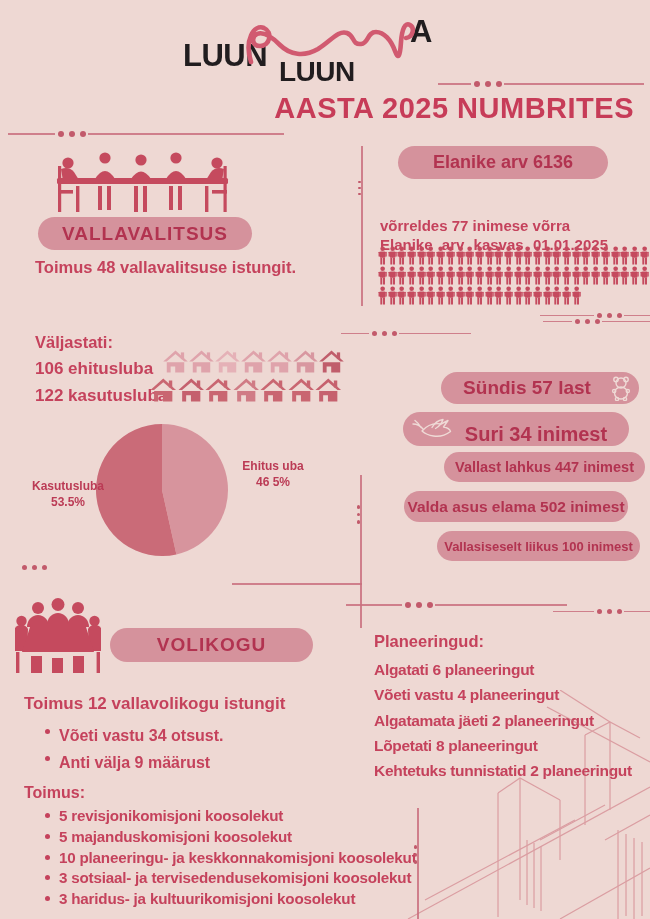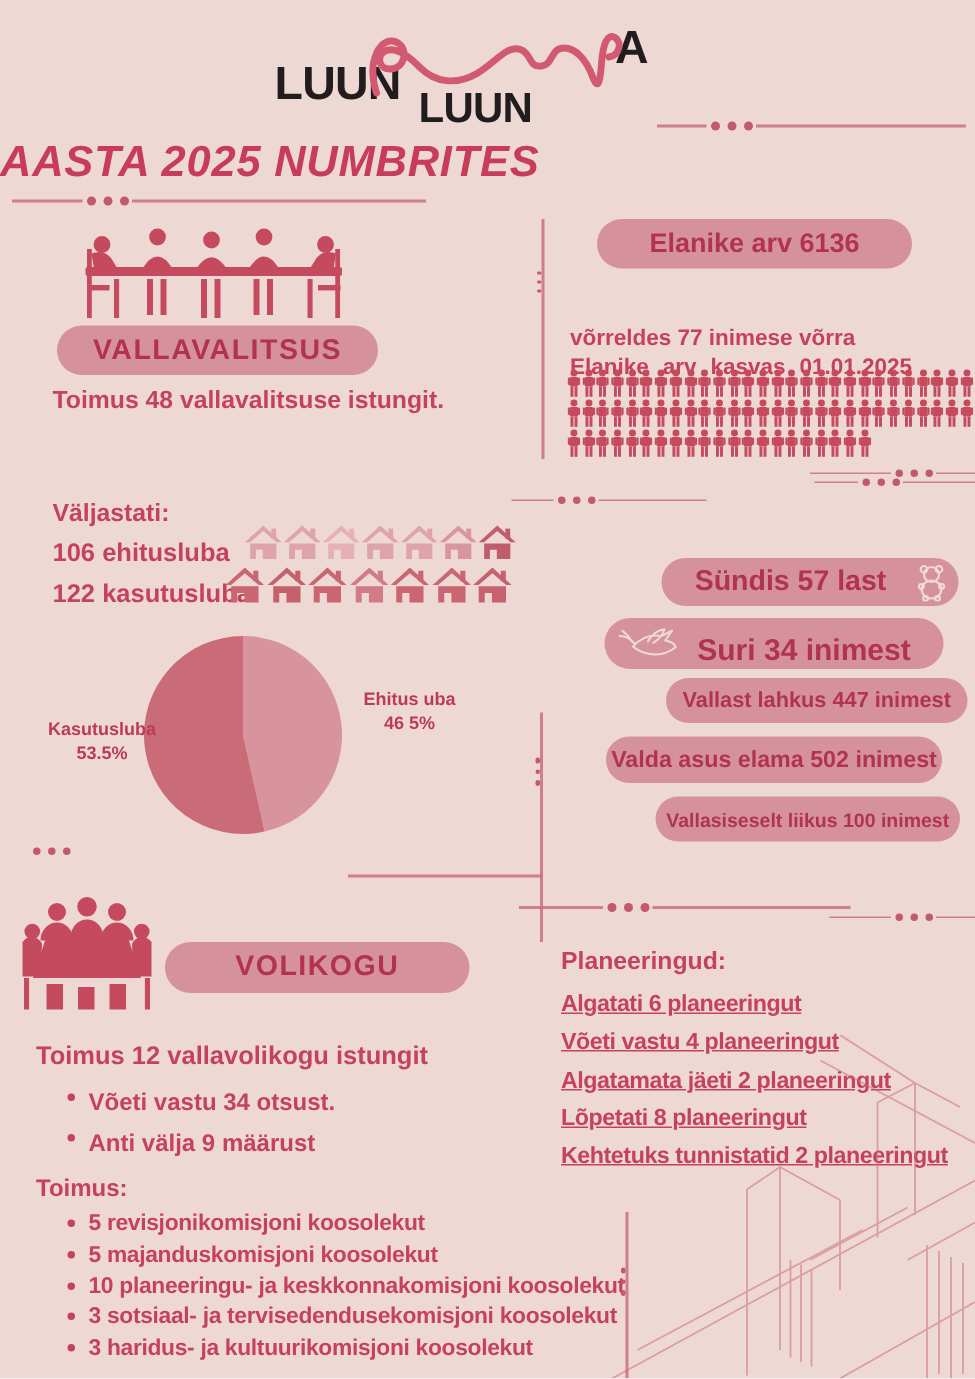--- a/index.html
+++ b/index.html
@@ -13,22 +13,22 @@
   }
   *{margin:0;padding:0;box-sizing:border-box;}
   html,body{background:#fff;}
   #page{position:relative;width:650px;height:919px;background:var(--bg);overflow:hidden;
     font-family:"Liberation Sans", sans-serif;color:var(--crimson);}
   .abs{position:absolute;}
   .txt{font-weight:bold;color:var(--crimson);white-space:nowrap;}
   
   .logo-black{color:#211d1f;font-weight:bold;letter-spacing:-0.5px;}
   
-  #title{left:0;right:16px;top:92px;text-align:left;font-size:29px;font-weight:bold;
-    letter-spacing:0.5px;color:var(--title);font-style:italic;}
+  #title{left:0;right:16px;top:92px;text-align:right;font-size:29px;font-weight:bold;
+    letter-spacing:0.5px;color:var(--title);}
   
   .pill{background:var(--pill-bg);border-radius:999px;display:flex;align-items:center;
     justify-content:center;color:var(--pill-text);font-weight:bold;white-space:nowrap;}
   
   .divider{display:flex;align-items:center;}
   .divider .seg{height:1.6px;background:var(--line);opacity:.85;}
   .divider .dot{width:6px;height:6px;border-radius:50%;background:#c25a6b;margin:0 2.5px;}
   .divider .dot.sm{width:5px;height:5px;}
   .vline{width:1.6px;background:var(--line);opacity:.85;}
   .vdots{display:flex;flex-direction:column;align-items:center;}
@@ -46,21 +46,21 @@
   .houses-dark .house-i:nth-child(2){color:#c5606d;}
   .houses-dark .house-i:nth-child(4){color:#d07b85;}
   .houses-dark .house-i:nth-child(7){color:#c6616e;}
   svg.fillicon{fill:currentColor;display:block;}
   
   ul{list-style:none;}
   ul.bullets li{position:relative;padding-left:15px;font-weight:bold;color:var(--crimson);
     white-space:nowrap;}
   ul.bullets li::before{content:"";position:absolute;left:1px;top:7px;width:5px;height:5px;
     border-radius:50%;background:var(--crimson);}
-  ul.plain li{font-weight:bold;color:var(--crimson);white-space:nowrap;text-decoration:underline;}
+  ul.plain li{font-weight:bold;color:var(--crimson);white-space:nowrap;}
   
   .pie-label{font-size:12px;font-weight:bold;color:#bb3b55;text-align:center;line-height:16px;}
   
   .para{font-weight:bold;color:var(--crimson);}
   .outline-icon{stroke:#efdad6;fill:none;stroke-width:1.4;stroke-linecap:round;stroke-linejoin:round;}
 </style>
 </head>
 <body>
 
 <div id="page">

